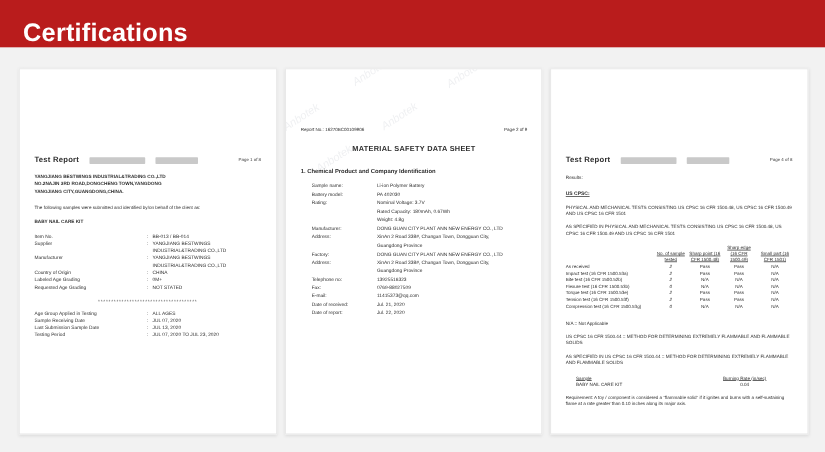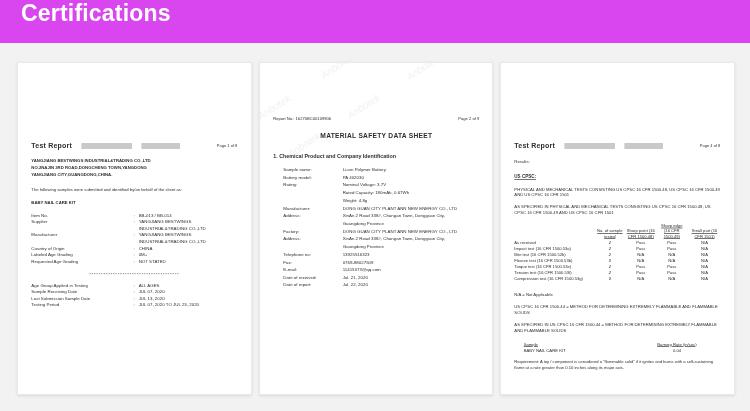--- a/index.html
+++ b/index.html
@@ -1,21 +1,21 @@
 <!DOCTYPE html>
 <html><head>
 <meta charset="utf-8">
 <style>
   * { box-sizing: border-box; margin: 0; padding: 0; }
   html,body { width: 750px; height: 411px; }
   body { font-family: "Liberation Sans", sans-serif; background: #f2f2f2; overflow: hidden; }
 
   .page { width: 750px; height: 411px; background: #f2f2f2; }
 
-  .header { height: 43px; background: #d946ef; display: flex; align-items: flex-start; padding-left: 21px; }
+  .header { height: 43px; background: #b91c1c; display: flex; align-items: flex-end; padding-left: 21px; }
   .header .title { color: #ffffff; font-size: 23px; font-weight: bold; letter-spacing: .2px; }
 
   .docs { display: flex; gap: 7px; padding: 19px 15px 16px 17px; }
   .doc { flex: 1; height: 333px; background: #ffffff; border: 1px solid #e9e9e9;
          box-shadow: 0 1px 3px rgba(0,0,0,.10); position: relative; overflow: hidden; }
   .scale { width: 150%; height: 150%; transform: scale(.66667); transform-origin: 0 0;
            position: relative; color: #2e2e2e; font-size: 6.6px; line-height: 1.5; }
   .pad { padding: 0 20px; }
 
   

